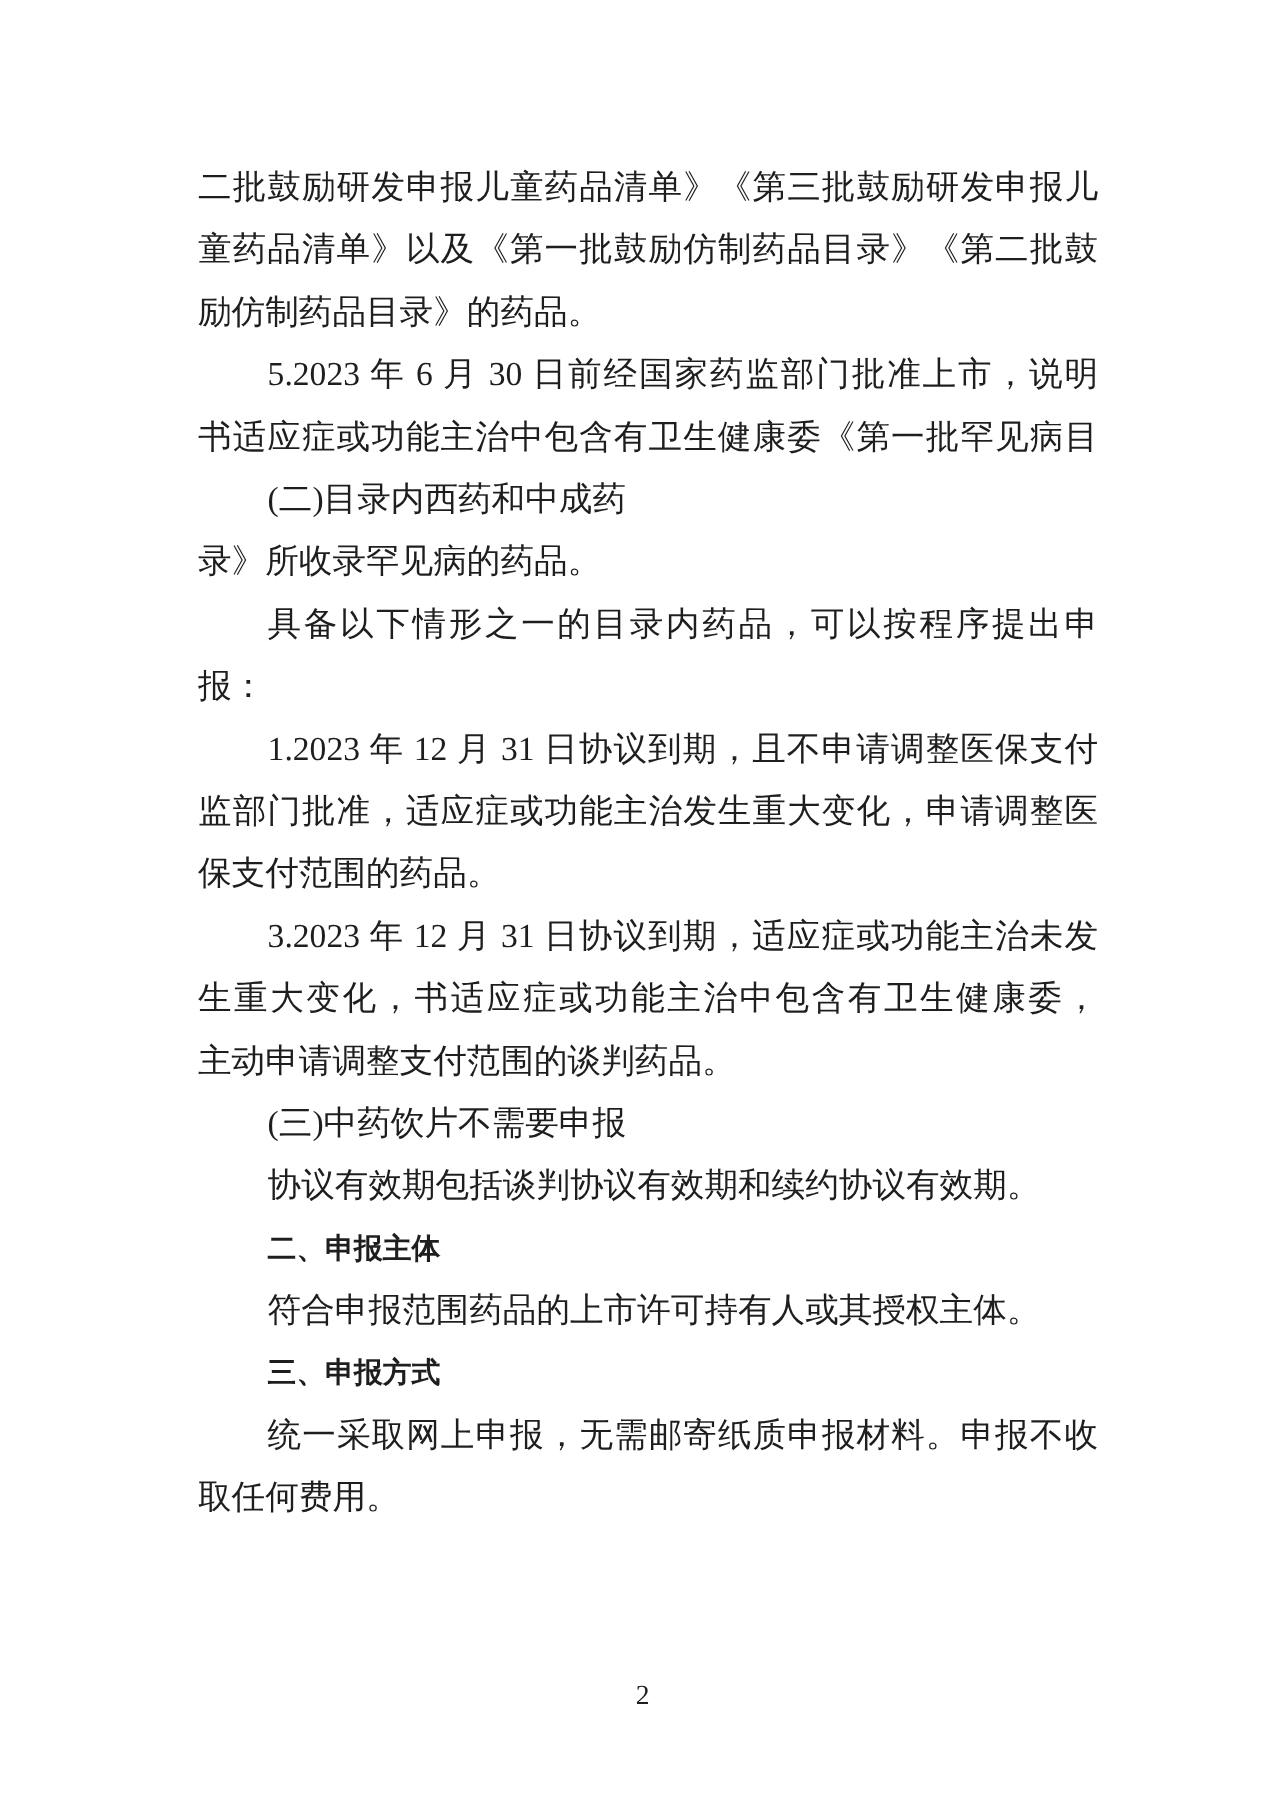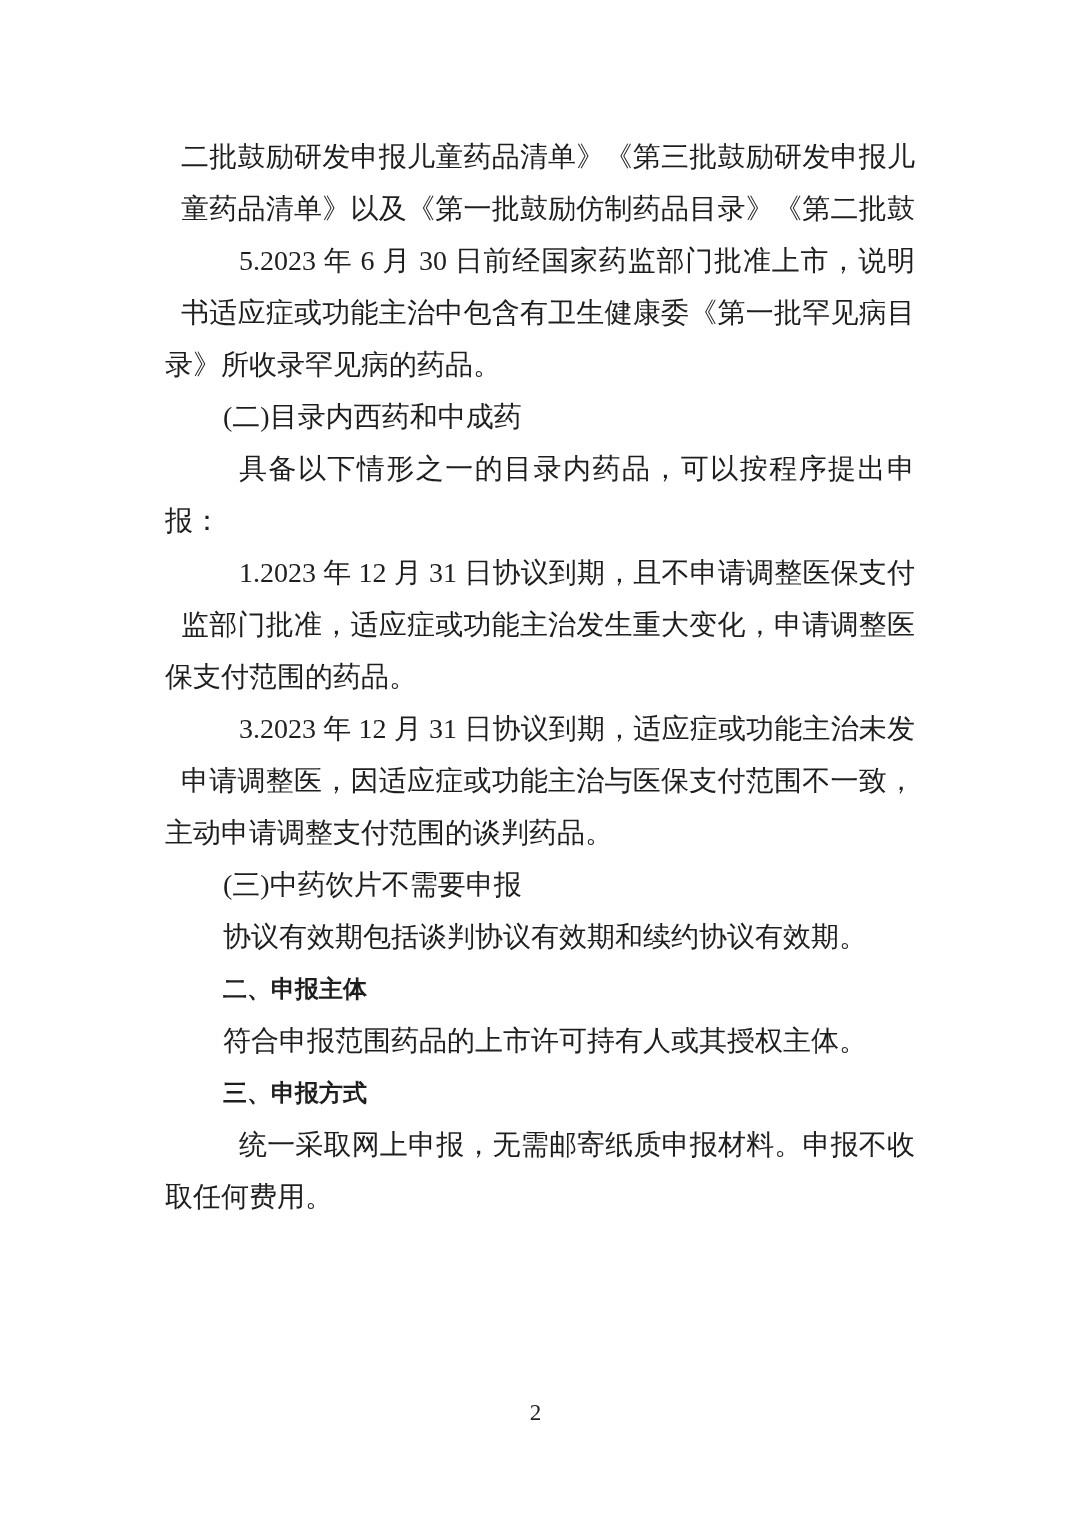--- a/index.html
+++ b/index.html
@@ -26,21 +26,20 @@
     height: 52px;
     line-height: 52px;
     font-size: 28px;
     white-space: pre-wrap;
     text-align: justify;
     text-align-last: left;
   }
   
   .line.fill {
     text-align-last: justify;
-    margin-left: 16px;
   }
   .line.indent {
     text-indent: 58px;
   }
   
   .line.hei {
     font-family: "Liberation Sans", "DejaVu Sans", sans-serif;
     font-weight: 700;
     font-size: 24px;
   }
@@ -59,31 +58,32 @@
     color: #1e1e1e;
   }
 </style>
 </head>
 <body>
 
 <div class="page">
   <div class="doc-body">
       <div class="line body fill">二批鼓励研发申报儿童药品清单》《第三批鼓励研发申报儿</div>
       <div class="line body fill">童药品清单》以及《第一批鼓励仿制药品目录》《第二批鼓</div>
+      <div class="line body">励仿制药品目录》的药品。</div>
       <div class="line body indent fill">5.2023 年 6 月 30 日前经国家药监部门批准上市，说明</div>
       <div class="line body fill">书适应症或功能主治中包含有卫生健康委《第一批罕见病目</div>
+      <div class="line kaiti indent">(二)目录内西药和中成药</div>
       <div class="line body">录》所收录罕见病的药品。</div>
-      <div class="line kaiti indent">(二)目录内西药和中成药</div>
       <div class="line body indent fill">具备以下情形之一的目录内药品，可以按程序提出申</div>
       <div class="line body">报：</div>
       <div class="line body indent fill">1.2023 年 12 月 31 日协议到期，且不申请调整医保支付</div>
       <div class="line body fill">监部门批准，适应症或功能主治发生重大变化，申请调整医</div>
       <div class="line body">保支付范围的药品。</div>
       <div class="line body indent fill">3.2023 年 12 月 31 日协议到期，适应症或功能主治未发</div>
-      <div class="line body fill">申请调整医，因适应症或功能主治与医保支付范围不一致，</div>
+      <div class="line body fill">生重大变化，书适应症或功能主治中包含有卫生健康委，</div>
       <div class="line body">主动申请调整支付范围的谈判药品。</div>
       <div class="line kaiti indent">(三)中药饮片不需要申报</div>
       <div class="line body indent">协议有效期包括谈判协议有效期和续约协议有效期。</div>
       <div class="line hei indent">二、申报主体</div>
       <div class="line body indent">符合申报范围药品的上市许可持有人或其授权主体。</div>
       <div class="line hei indent">三、申报方式</div>
       <div class="line body indent fill">统一采取网上申报，无需邮寄纸质申报材料。申报不收</div>
       <div class="line body">取任何费用。</div>
     </div>
   <div class="page-footer">2</div>

